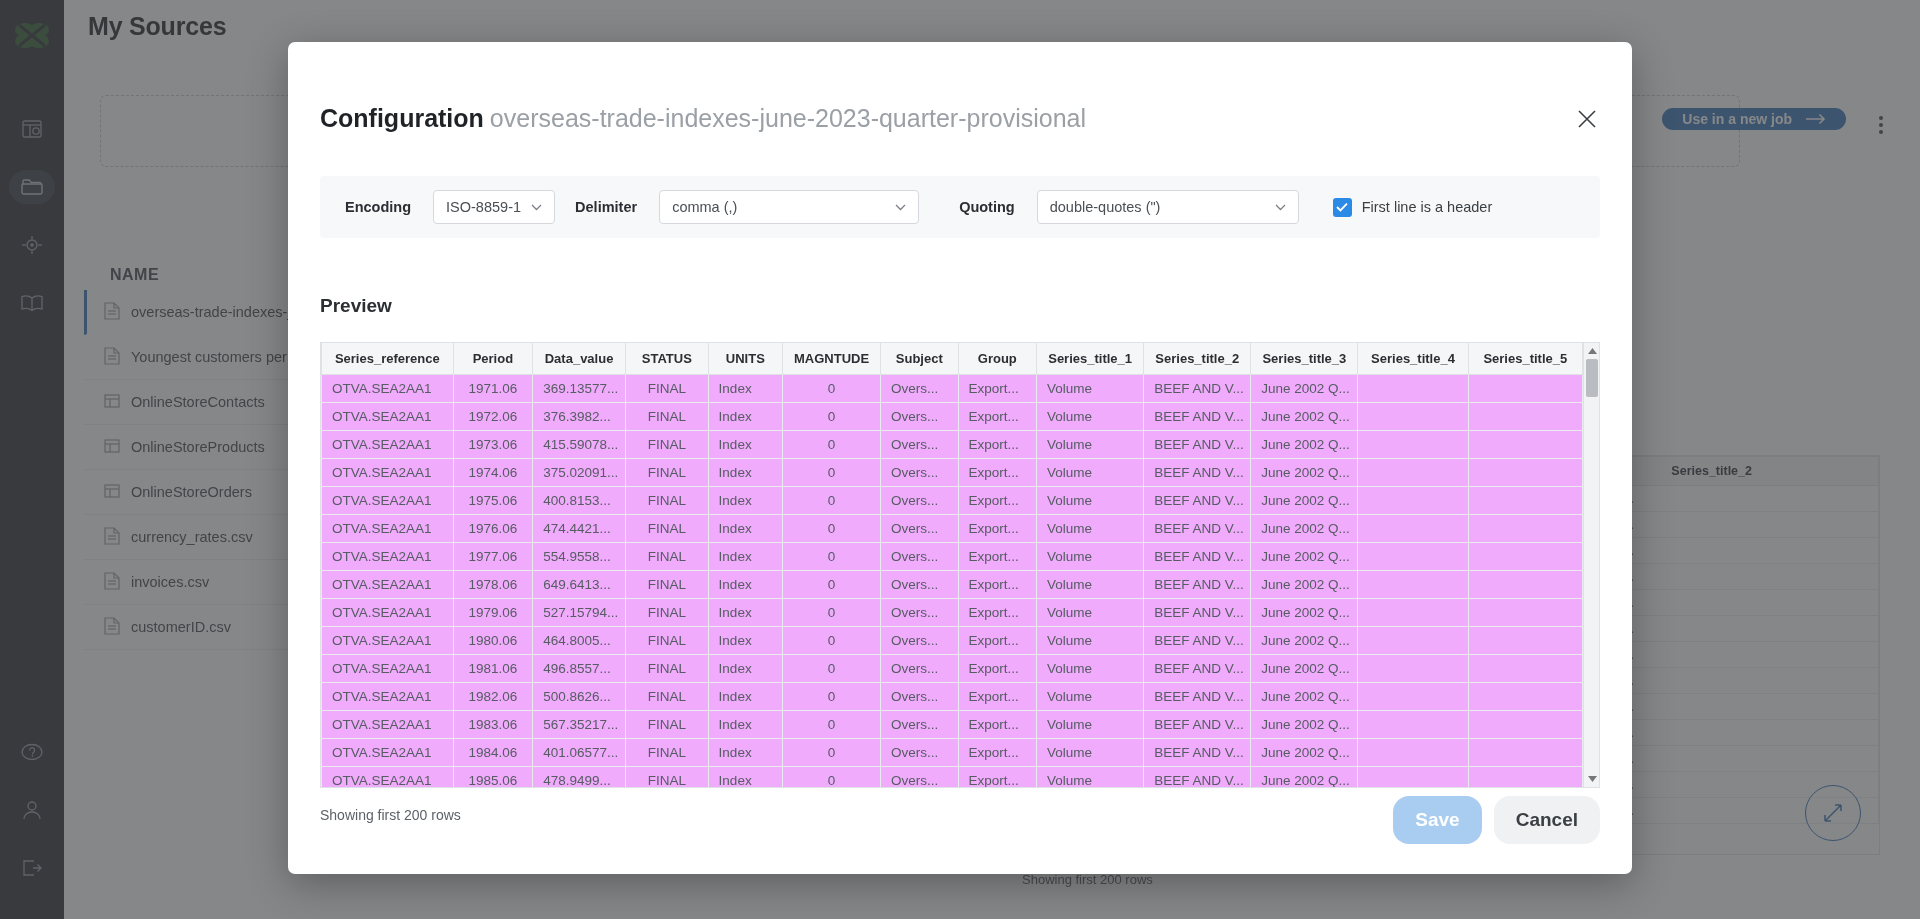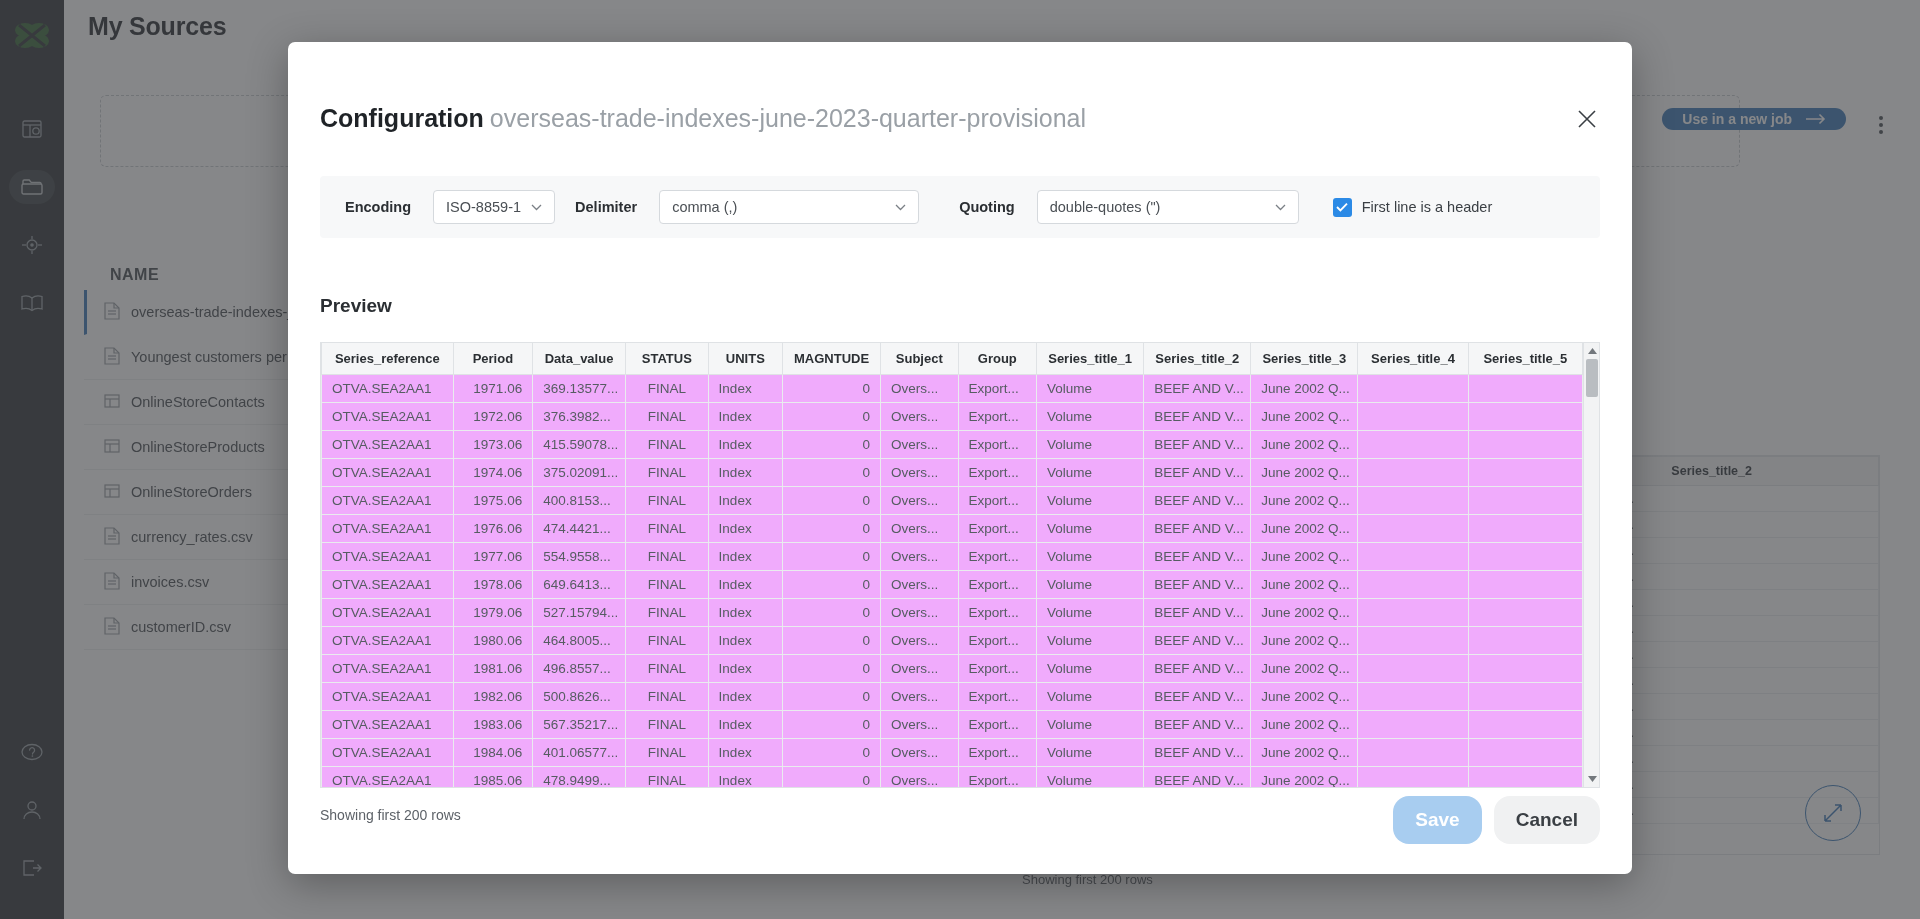--- a/index.html
+++ b/index.html
@@ -153,21 +153,21 @@
   .grid-wrap th {
     background: #f5f6f7; border: 1px solid #dfe2e5; border-top: 0;
     font-size: 13px; font-weight: bold; color: #2b2f33;
     padding: 8px 10px; white-space: nowrap; text-align: center; height: 31px;
   }
   .grid-wrap td {
     border: 1px solid #e9ecee; font-size: 13.5px; color: #565c62;
     padding: 4px 10px; white-space: nowrap; overflow: hidden;
     height: 27px; line-height: 19px;
   }
-  td.num { text-align: right; }
+  td.num { text-align: center; }
   td.ctr { text-align: center; }
 
   .vbar {
     width: 16px; background: #f2f3f4; border-left: 1px solid #dfe2e5;
     position: relative; flex: 0 0 16px;
   }
   .vbar .thumb {
     position: absolute; left: 2px; top: 16px; width: 12px; height: 38px;
     background: #b9bdc1; border-radius: 2px;
   }

